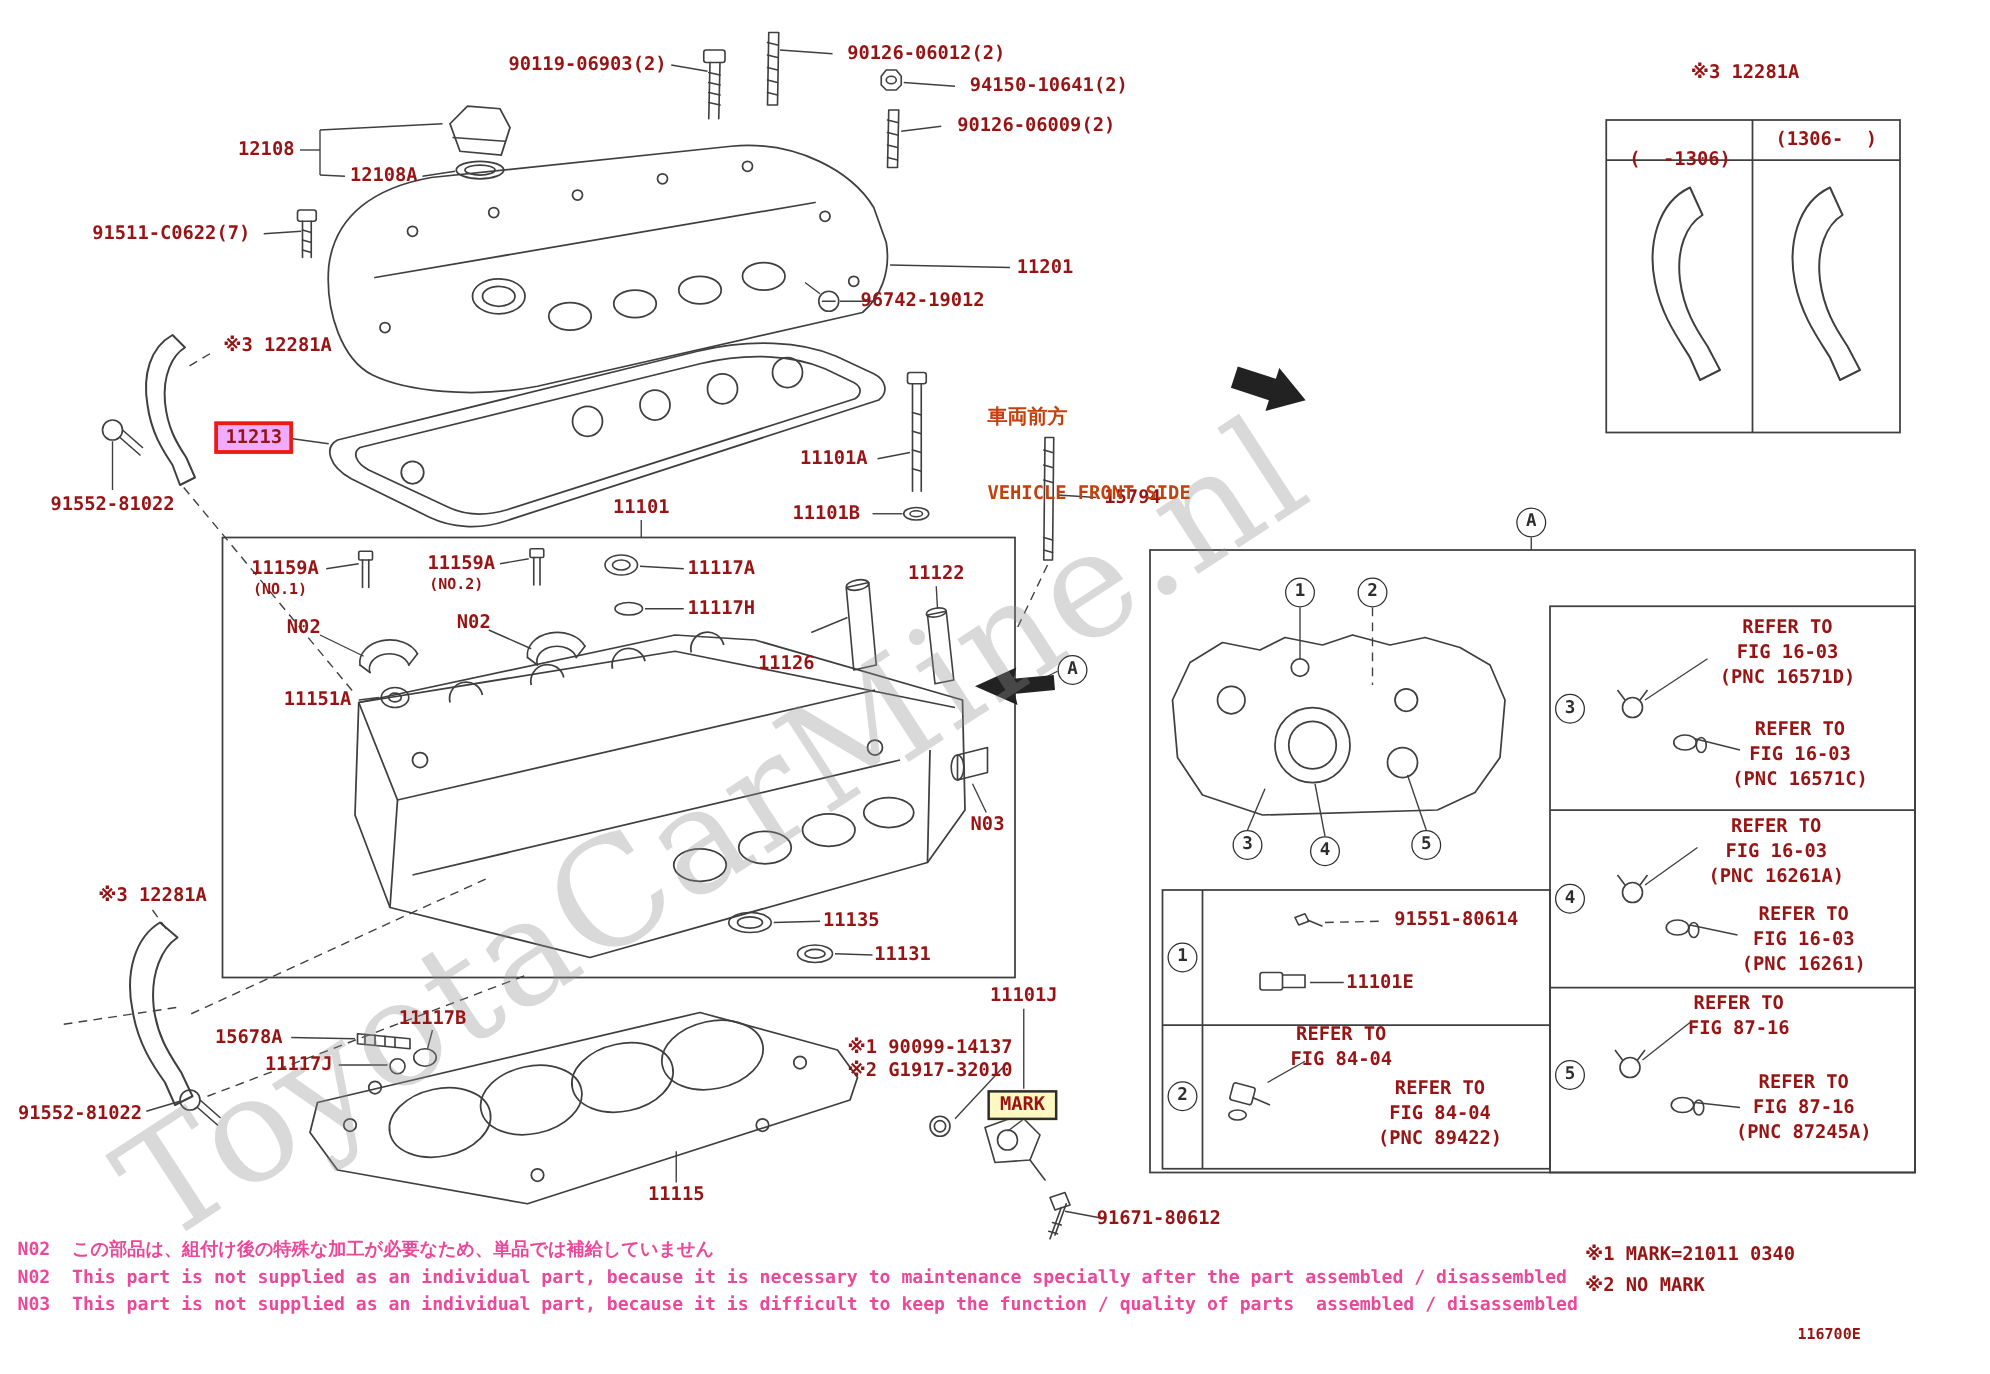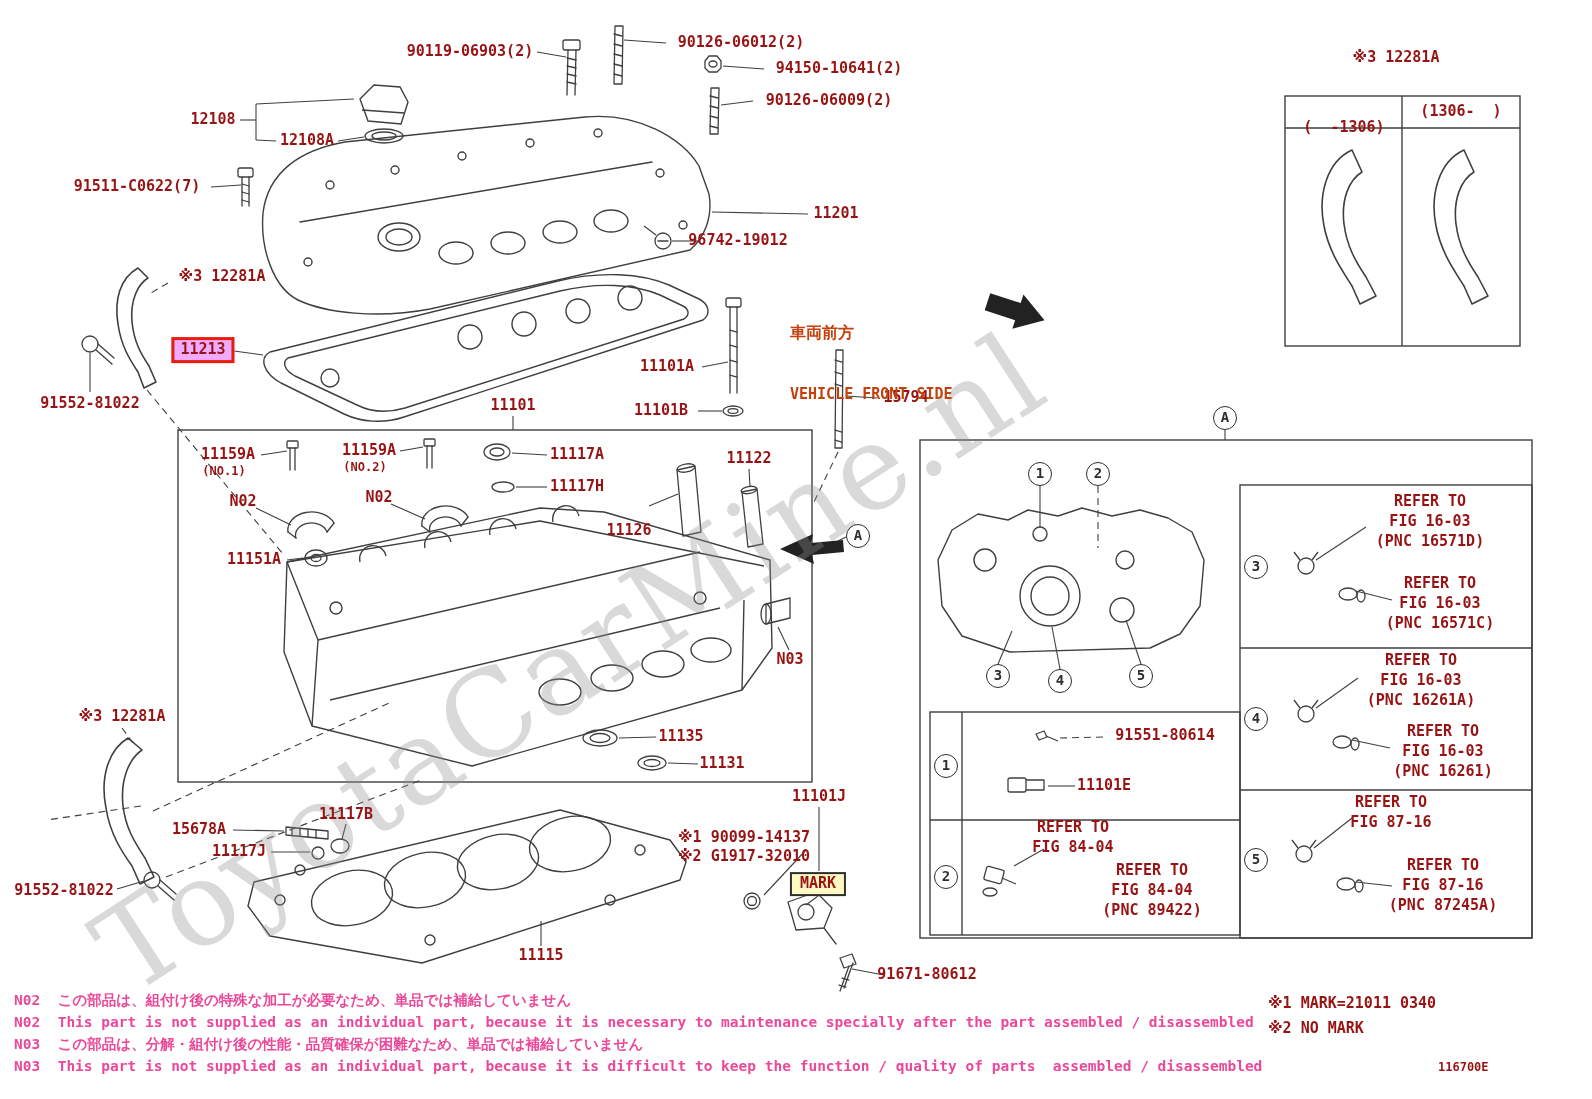--- a/index.html
+++ b/index.html
@@ -390,21 +390,20 @@
     </div>
 
   <div class="front-side">
     <div class="fs-jp">車両前方</div>
     <div class="fs-en">VEHICLE FRONT SIDE</div>
   </div>
 
   <div class="notes">
     <div class="note-line">N02  この部品は、組付け後の特殊な加工が必要なため、単品では補給していません</div>
     <div class="note-line">N02  This part is not supplied as an individual part, because it is necessary to maintenance specially after the part assembled / disassembled</div>
-    <div class="note-line">N03  この部品は、分解・組付け後の性能・品質確保が困難なため、単品では補給していません</div>
     <div class="note-line">N03  This part is not supplied as an individual part, because it is difficult to keep the function / quality of parts  assembled / disassembled</div>
   </div>
 
   <div class="remarks">
     <div class="remark-line">※1 MARK=21011 0340</div>
     <div class="remark-line">※2 NO MARK</div>
   </div>
 
   <div class="figcode">116700E</div>
 </div>

